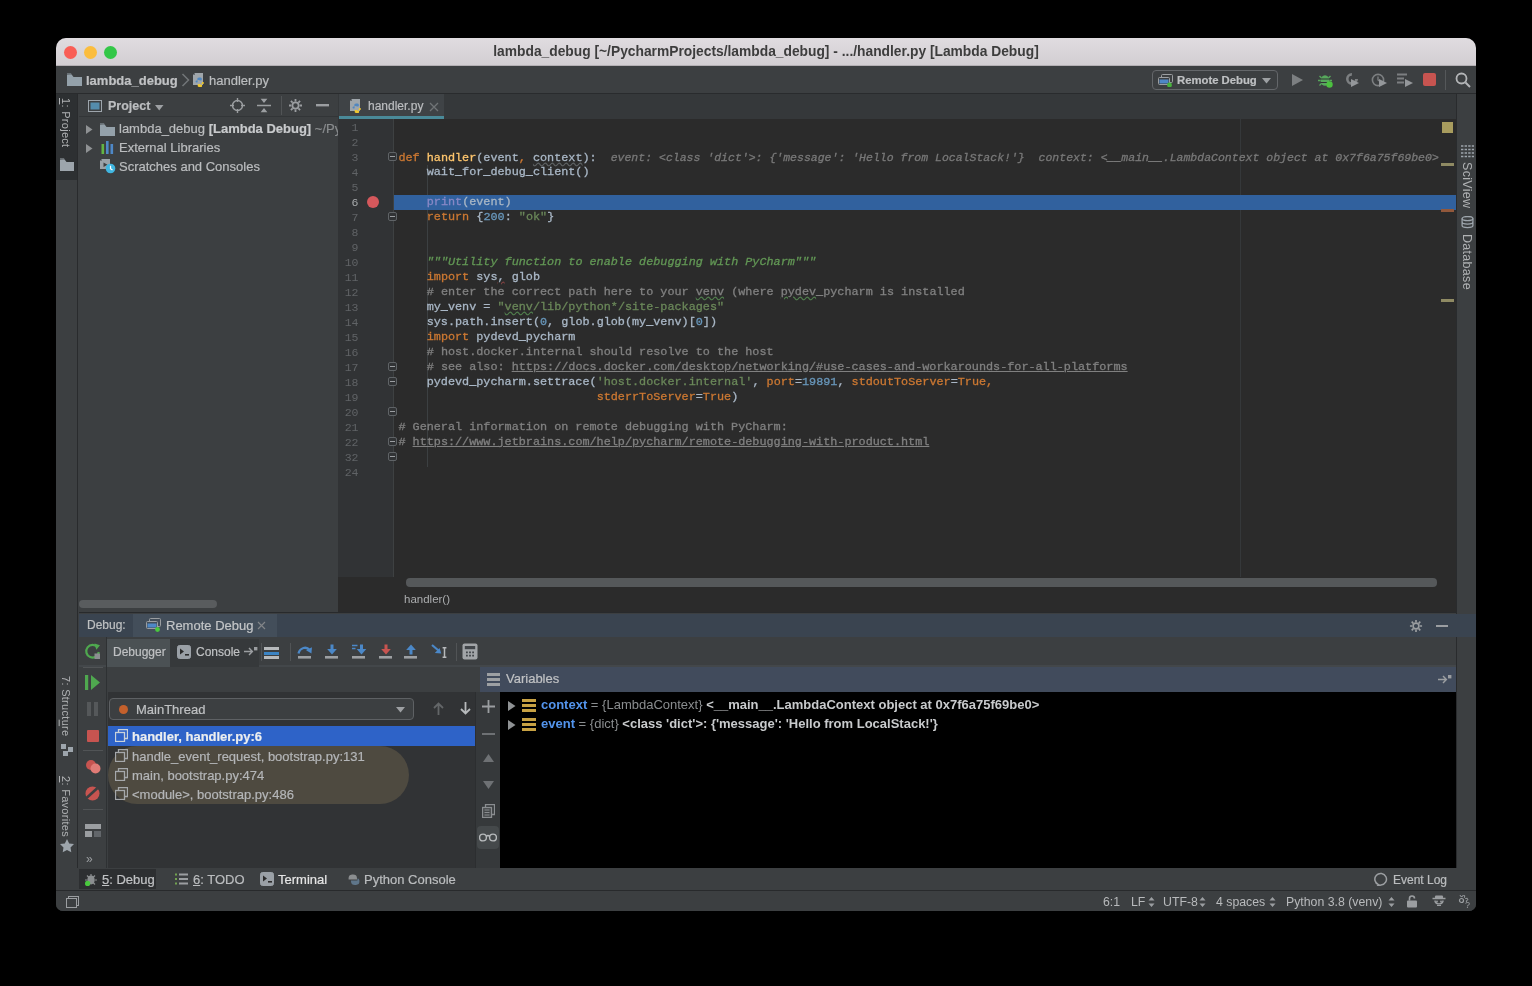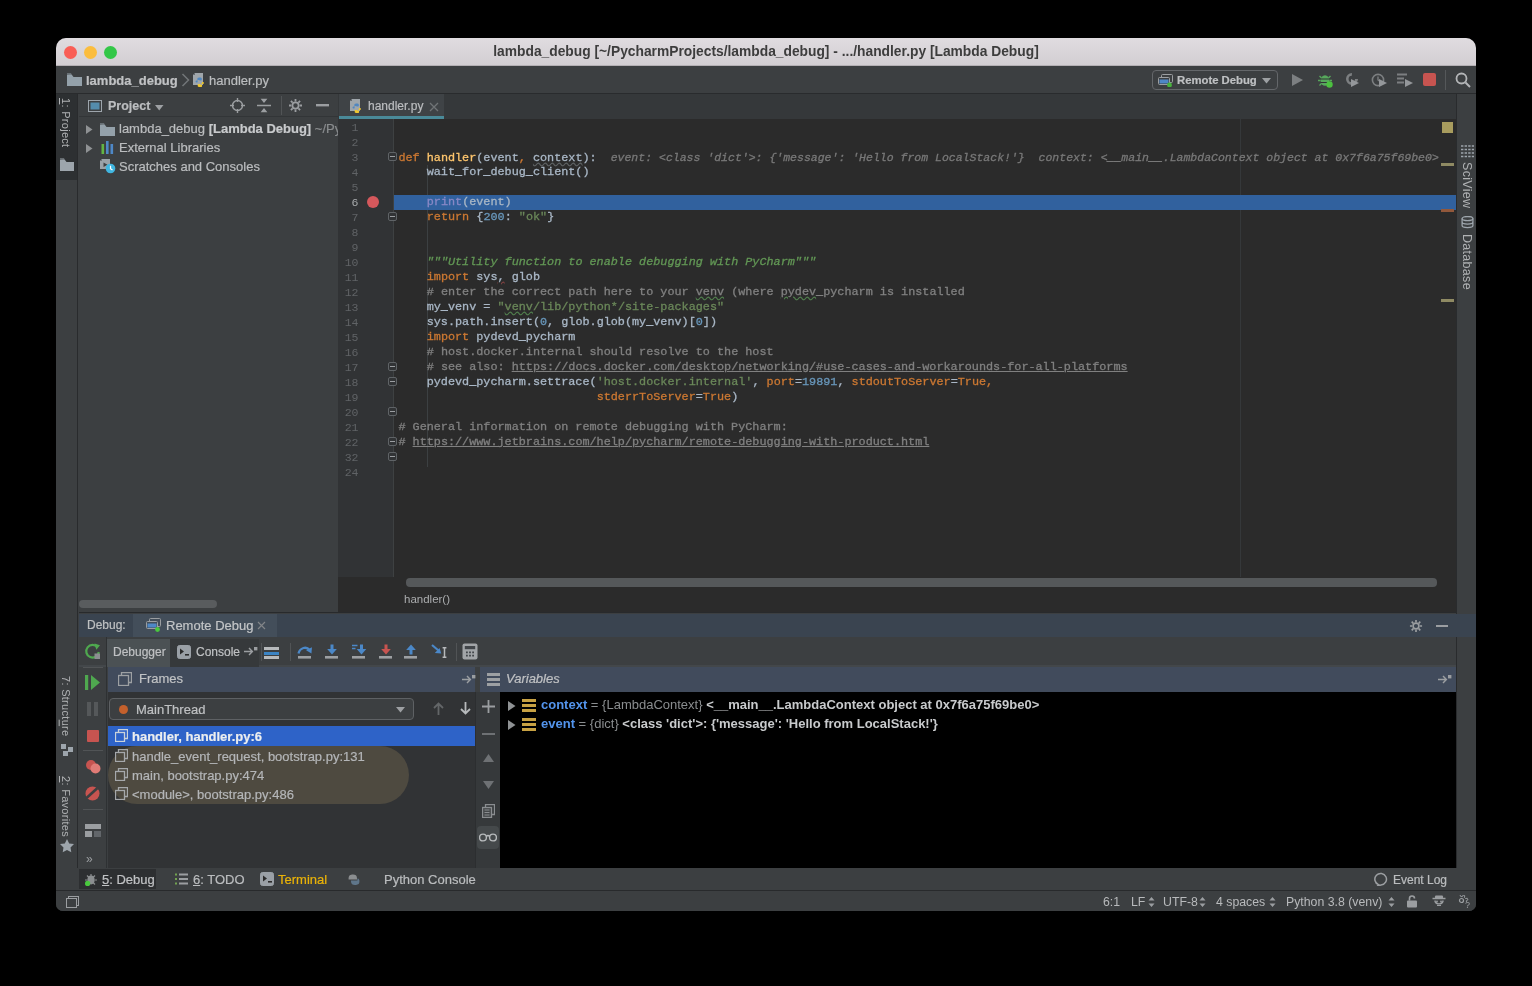--- a/index.html
+++ b/index.html
@@ -427,32 +427,21 @@
       </svg>
       <div class="abs" style="left:4px; top:172px; width:20px; height:1px; background:#515456;"></div>
       <svg class="abs" style="left:6px; top:187px;" width="16" height="13" viewBox="0 0 16 13">
         <rect x="0" y="0" width="16" height="5" fill="#9b9ea1"></rect>
         <rect x="0" y="7" width="7" height="6" fill="#9b9ea1"></rect>
         <rect x="9" y="7" width="7" height="6" fill="#62666a"></rect>
       </svg>
       <div class="abs" style="left:7px; top:215px; color:#9b9ea1; font-size:12px; letter-spacing:1px;">»</div>
     </div>
 
-    <div class="abs hdrblue" style="left:29px; top:54px; width:367px; height:25px;">
-      <svg class="abs" style="left:10px; top:5px;" width="14" height="14" viewBox="0 0 14 14">
-        <path d="M3.5 3.5 V0.5 h10 v10 h-3" fill="none" stroke="#9da0a3" stroke-width="1.3"></path>
-        <rect x="0.5" y="3.5" width="10" height="10" fill="none" stroke="#9da0a3" stroke-width="1.3"></rect>
-      </svg>
-      <div class="abs ui" style="left:31px; top:4px; color:#c0c2c4;">Frames</div>
-      <svg class="abs" style="left:354px; top:7px;" width="14" height="11" viewBox="0 0 14 11">
-        <path d="M0 5.5 h8 M5 2 l3.4 3.5 L5 9" stroke="#9b9ea1" stroke-width="1.4" fill="none"></path>
-        <rect x="10" y="1" width="3.4" height="3.4" fill="#9b9ea1"></rect>
-      </svg>
-    </div>
-    <div class="abs hdrblue" style="left:401px; top:54px; width:976px; height:25px;font-style:italic;">
+    <div class="abs hdrblue" style="left:401px; top:54px; width:976px; height:25px;">
       <div class="abs" style="left:7px; top:6px; width:13px; height:2.6px; background:#9da0a3;"></div>
       <div class="abs" style="left:7px; top:11px; width:13px; height:2.6px; background:#9da0a3;"></div>
       <div class="abs" style="left:7px; top:16px; width:13px; height:2.6px; background:#9da0a3;"></div>
       <div class="abs ui" style="left:26px; top:4px; color:#c0c2c4;">Variables</div>
       <svg class="abs" style="left:958px; top:7px;" width="14" height="11" viewBox="0 0 14 11">
         <path d="M0 5.5 h8 M5 2 l3.4 3.5 L5 9" stroke="#9b9ea1" stroke-width="1.4" fill="none"></path>
         <rect x="10" y="1" width="3.4" height="3.4" fill="#9b9ea1"></rect>
       </svg>
     </div>
 
@@ -553,26 +542,26 @@
     <svg class="abs" style="left:119px; top:5px;" width="13" height="12" viewBox="0 0 13 12">
       <path d="M0 1.5 h2 M0 6 h2 M0 10.5 h2" stroke="#72a350" stroke-width="1.8"></path>
       <path d="M4 1.5 h9 M4 6 h9 M4 10.5 h9" stroke="#9b9ea1" stroke-width="1.8"></path>
     </svg>
     <div class="abs ui" style="left:137px; top:4px; color:#bbbdbf;"><span style="text-decoration:underline;">6</span>: TODO</div>
     <svg class="abs" style="left:204px; top:4px;" width="14" height="14" viewBox="0 0 14 14">
       <rect x="0.5" y="0.5" width="13" height="13" rx="2" fill="#9aa0a6" stroke="#9aa0a6"></rect>
       <path d="M3 3.5 l4 3 -4 3" fill="#2b2b2b"></path>
       <rect x="8" y="9" width="4" height="1.6" fill="#2b2b2b"></rect>
     </svg>
-    <div class="abs ui" style="left:222px; top:4px; color:#eab308;">Terminal</div>
+    <div class="abs ui" style="left:222px; top:4px; color:#e5e5e5;">Terminal</div>
     <svg class="abs" style="left:290px; top:4px;" width="14" height="14" viewBox="0 0 14 14">
       <path d="M2.6 6.4 c0-3 1.8-3.8 4.4-3.8 2.4 0 4 .9 4 3.8 v1 h-8.4 z" fill="#8b8e90"></path>
       <path d="M11.4 7.6 c2 0 2 2 2 3 0 3-1.8 3.4-4.4 3.4 -2.4 0-4-.9-4-3.4 v-1 h6.4 z" fill="#5f768a" transform="translate(0,-1)"></path>
     </svg>
-    <div class="abs ui" style="left:308px; top:4px; color:#bbbdbf;margin-left:20px;">Python Console</div>
+    <div class="abs ui" style="left:308px; top:4px; color:#bbbdbf;">Python Console</div>
     <svg class="abs" style="left:1318px; top:4px;" width="14" height="14" viewBox="0 0 14 14">
       <path d="M4.5 12.6 A5.8 5.8 0 1 1 7 13 l-3.4 .9 z" fill="none" stroke="#9b9ea1" stroke-width="1.5"></path>
     </svg>
     <div class="abs ui" style="left:1337px; top:5px; font-size:12px; color:#bbbdbf;">Event Log</div>
   </div>
 
   <div class="statusbar" id="statusbar">
     <svg class="abs" style="left:10px; top:5px;" width="13" height="12" viewBox="0 0 13 12">
       <rect x="2.5" y="0.5" width="10" height="9" fill="none" stroke="#9b9ea1"></rect>
       <rect x="0.5" y="2.5" width="10" height="9" fill="#3c3f41" stroke="#9b9ea1"></rect>

